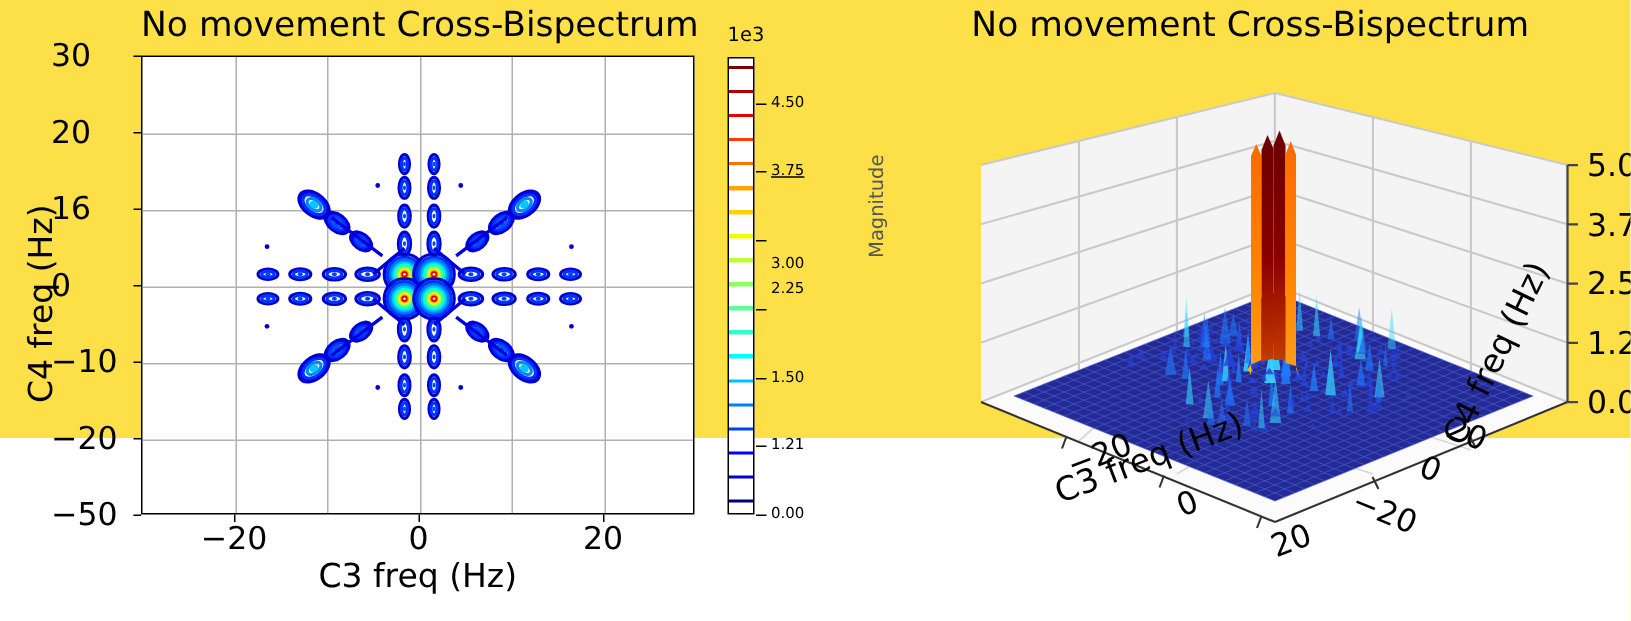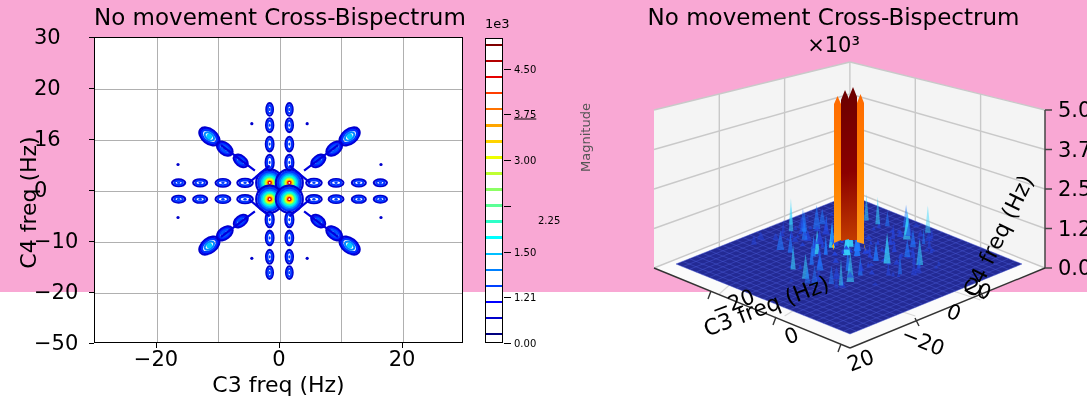--- a/index.html
+++ b/index.html
@@ -1,19 +1,19 @@
 <!DOCTYPE html>
 <html><head>
 <meta charset="utf-8">
 <style>
   html,body{margin:0;padding:0;background:#ffffff;}
   body{width:1087px;height:414px;position:relative;overflow:hidden;
        font-family:"DejaVu Sans","Liberation Sans",sans-serif;color:#000;}
 
-  .figure{position:absolute;left:0;top:0;width:1087px;height:292px;background:#f9a8d4;}
+  .figure{position:absolute;left:0;top:0;width:1087px;height:292px;background:#fde047;}
 
   
   #contour-panel{position:absolute;left:0;top:0;width:580px;height:414px;}
 
   #contour-title{position:absolute;left:94px;top:2px;width:370px;
       text-align:center;font-size:23px;line-height:30px;white-space:nowrap;}
 
   #contour-axes{position:absolute;left:94px;top:37px;width:369px;height:306px;
       border:1.3px solid #000;box-sizing:border-box;background:#fff;overflow:hidden;}
 
@@ -359,35 +359,34 @@
         <div class="cb-seg" style="bottom: 279.721px; background: rgb(179, 0, 0);"></div>
         <div class="cb-seg" style="bottom: 295.774px; background: rgb(127, 0, 0);"></div>
       </div>
   <div class="cb-tick" style="top: 305px;"></div>
       <div class="cb-ticklabel" style="top: 305px;">0.00</div>
       <div class="cb-tick" style="top: 259.25px;"></div>
       <div class="cb-ticklabel" style="top: 259.25px;">1.21</div>
       <div class="cb-tick" style="top: 213.5px;"></div>
       <div class="cb-ticklabel" style="top: 213.5px;">1.50</div>
       <div class="cb-tick" style="top: 167.75px;"></div>
-      <div class="cb-ticklabel" style="top: 182px; margin-left: 24px;">2.25</div>
+      <div class="cb-ticklabel" style="top: 155px;">2.25</div>
       <div class="cb-tick" style="top: 122px;"></div>
-      <div class="cb-ticklabel" style="top: 122px; text-align: right;">3.00</div>
+      <div class="cb-ticklabel" style="top: 138px; text-align: right;">3.00</div>
       <div class="cb-tick" style="top: 76.25px;"></div>
       <div class="cb-ticklabel" style="top: 76.25px; text-decoration: underline;">3.75</div>
       <div class="cb-tick" style="top: 30.5px;"></div>
       <div class="cb-ticklabel" style="top: 30.5px;">4.50</div>
     </div>
 
   <div id="cb-axislabel">Magnitude</div>
 
   <div id="surface-panel">
 
     <div id="surface-title">No movement Cross-Bispectrum</div>
-    <div id="surface-exponent">×10³</div>
 
     <svg id="surface-svg" width="507" height="414" viewBox="0 0 507 414">
       <defs>
         <clipPath id="floorclip">
           <polygon points="74,268 270,190 465,268 270,348"></polygon>
         </clipPath>
         <linearGradient id="spikeGradA" x1="0" y1="0" x2="0" y2="1">
           <stop offset="0%" stop-color="#6b0000"></stop>
           <stop offset="55%" stop-color="#8b0000"></stop>
           <stop offset="100%" stop-color="#c23b00"></stop>

